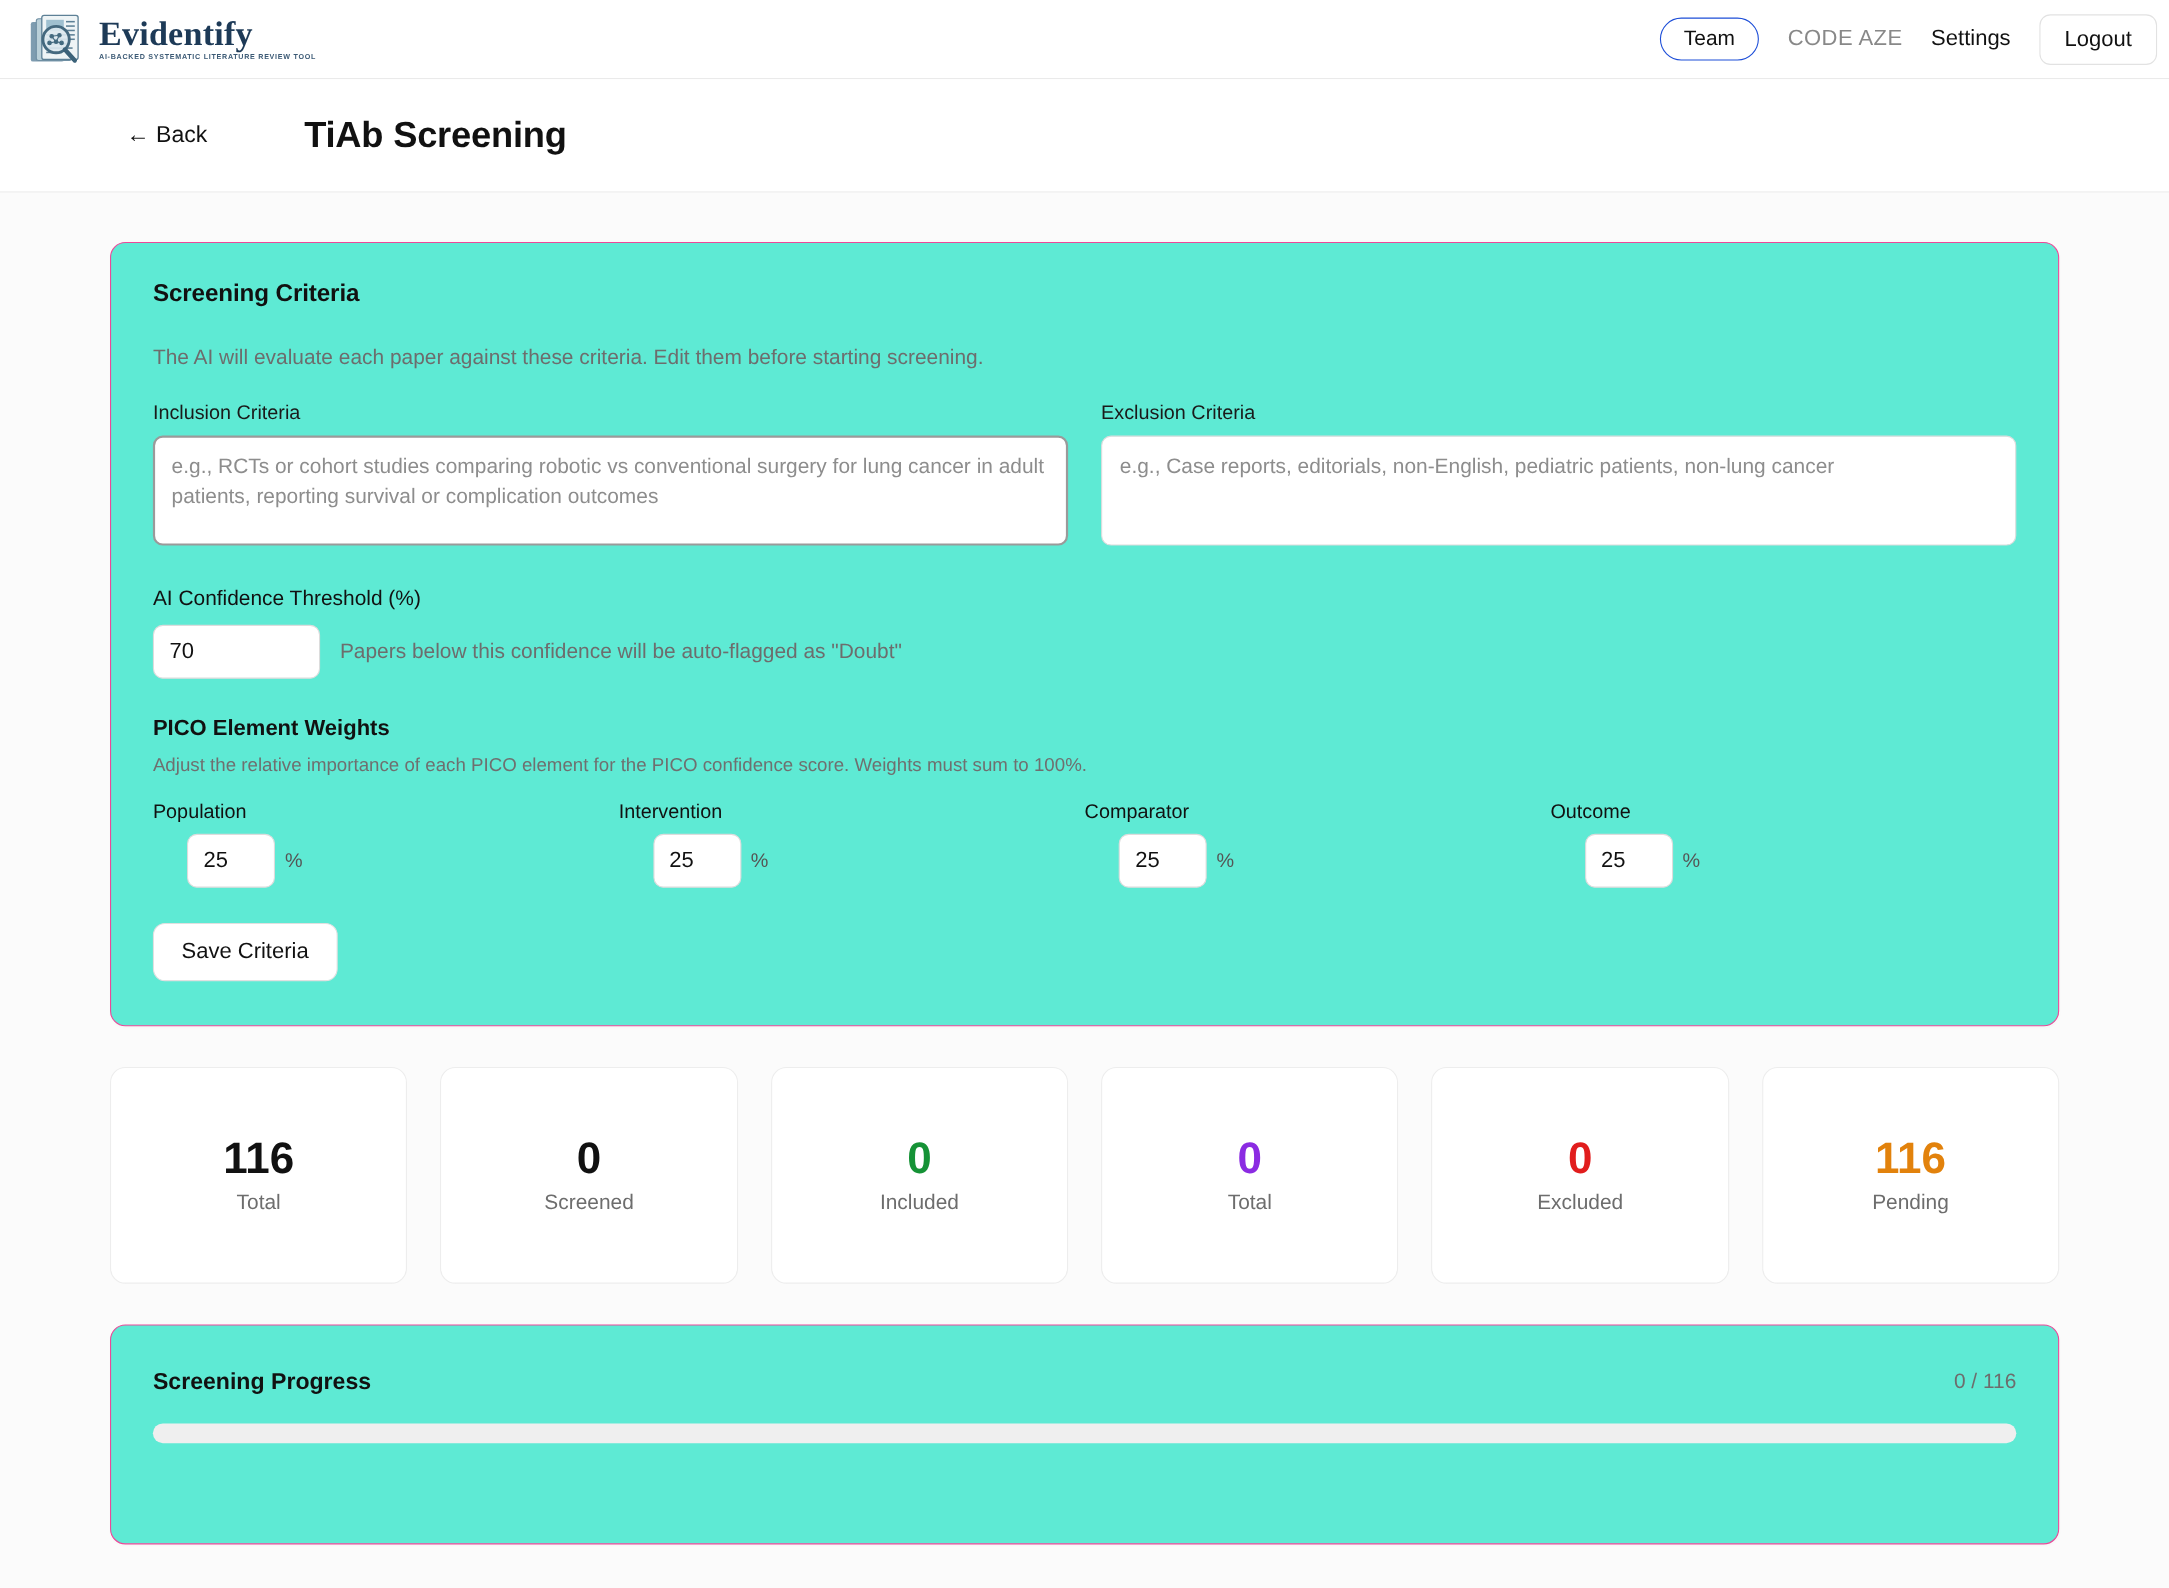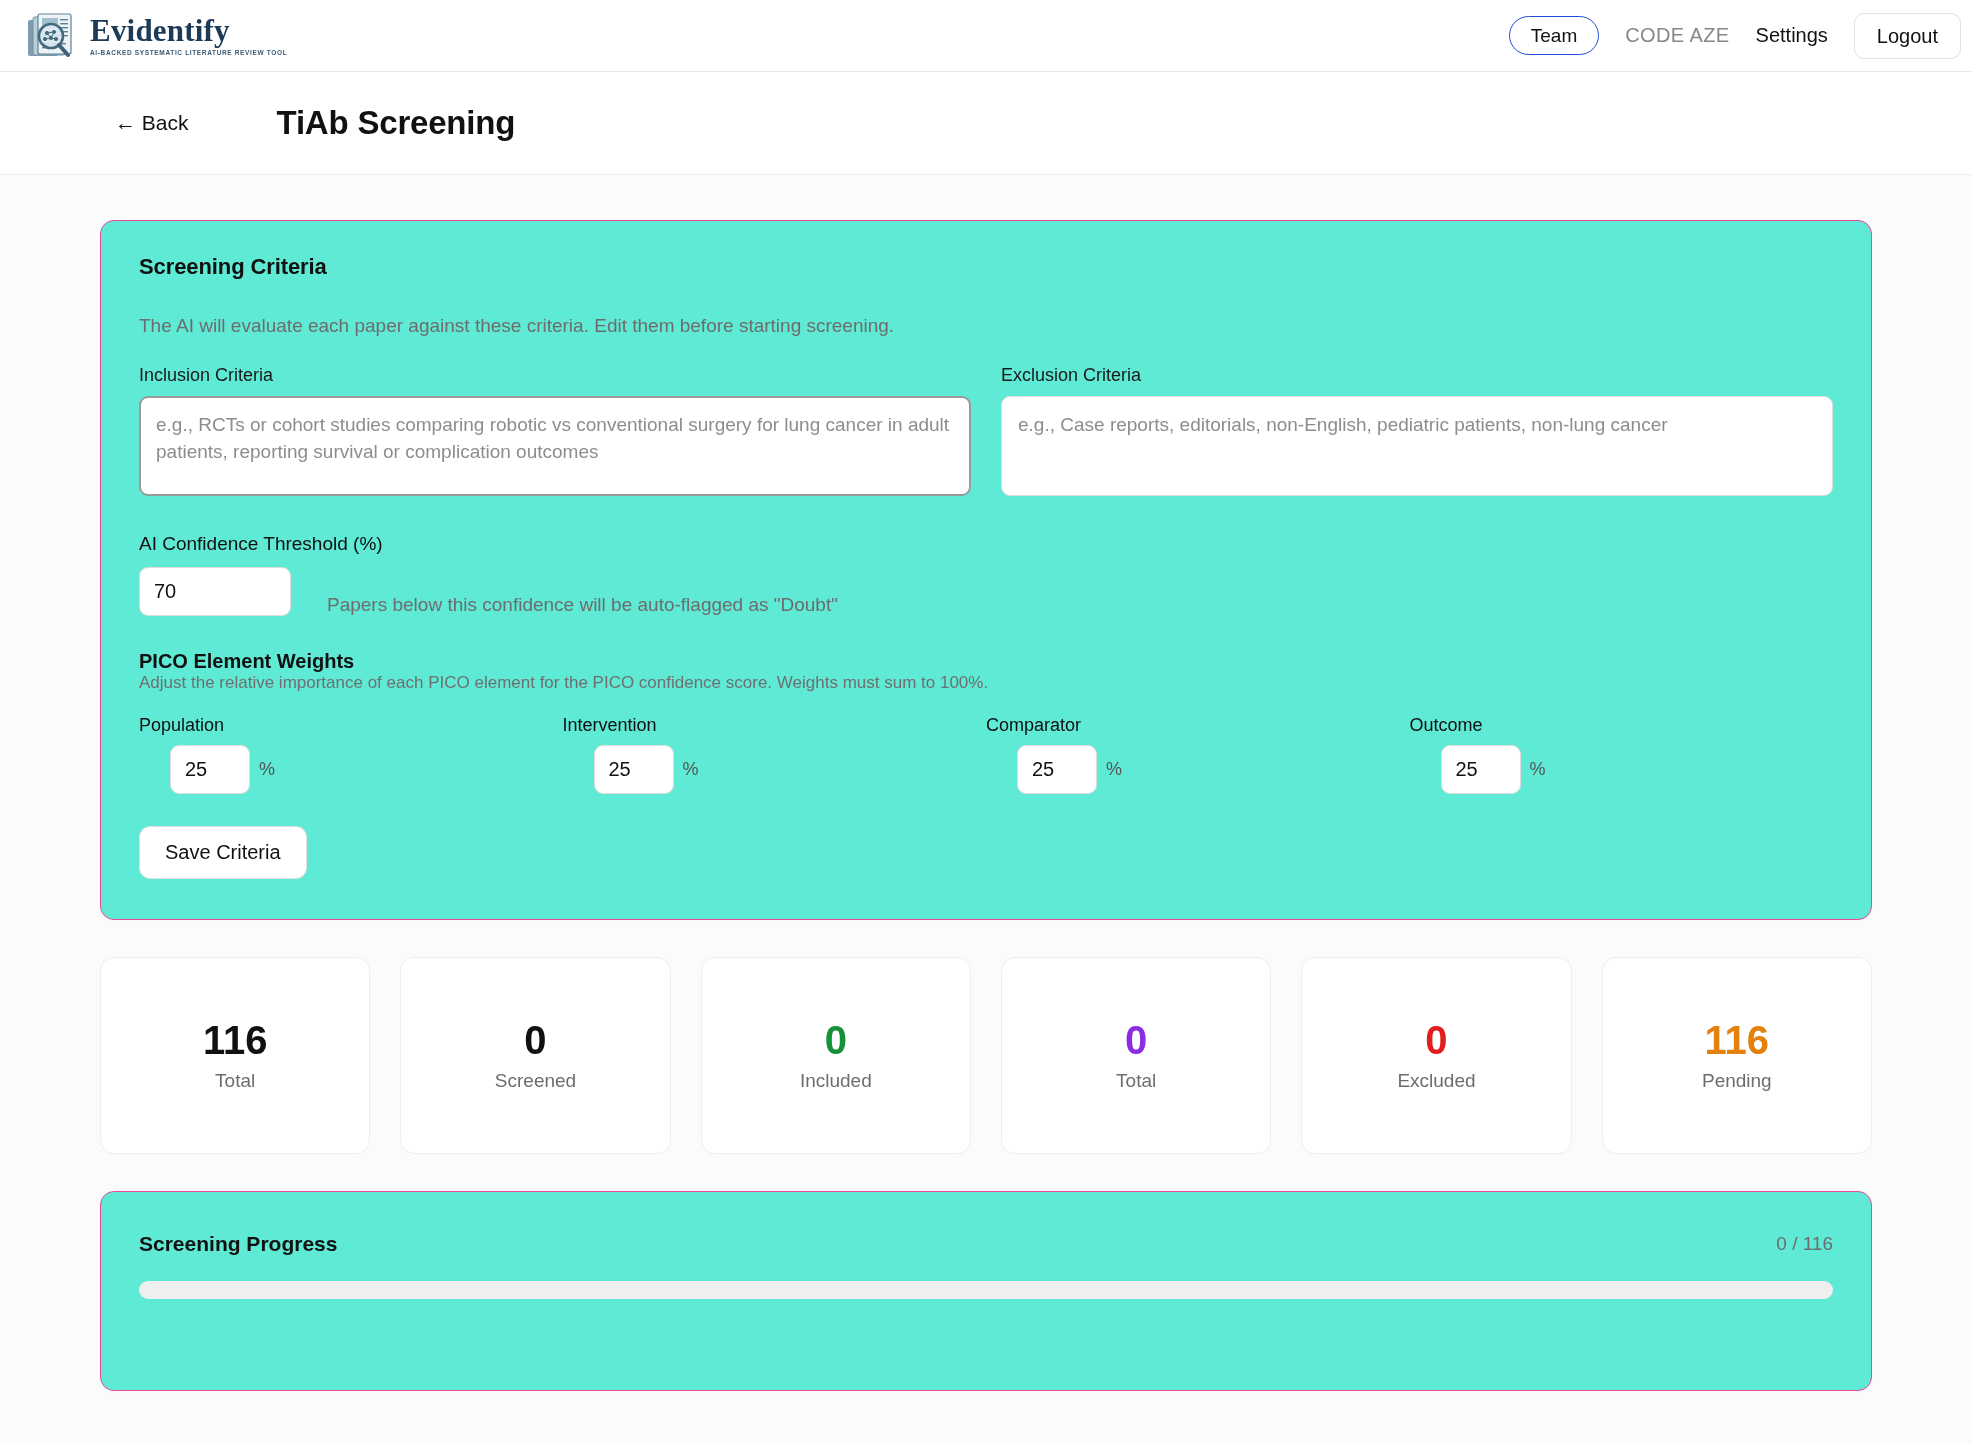--- a/index.html
+++ b/index.html
@@ -93,31 +93,31 @@
     font-family: "Liberation Sans", sans-serif;
     font-size: 19px;
     line-height: 1.42;
     color: #111;
   }
   textarea.crit::placeholder { color: #8d8d8d; }
   textarea.crit.focused { border: 2px solid #9a9a9a; padding: 14px 15px; }
 
   .sec-label { font-size: 19px; color: #111; margin-top: 33px; display: block; }
 
-  .thresh-row { display: flex; align-items: flex-end; gap: 36px; margin-top: 12px; }
+  .thresh-row { display: flex; align-items: center; gap: 18px; margin-top: 12px; }
   input.num {
     border: 1px solid #dcdcdc; border-radius: 9px; background: #fff;
     font-family: "Liberation Sans", sans-serif; font-size: 20px; color: #111;
     padding: 12px 14px;
   }
   .thresh-input { width: 152px; }
   .thresh-hint { font-size: 19px; color: #6d6d6d; }
 
   .pico-title { font-size: 20px; font-weight: 700; margin-top: 34px; }
-  .pico-desc { font-size: 17px; color: #6f6f6f; margin-top: 0; }
+  .pico-desc { font-size: 17px; color: #6f6f6f; margin-top: 12px; }
 
   .pico-grid {
     display: grid;
     grid-template-columns: repeat(4, 1fr);
     margin-top: 22px;
   }
   .pico-col .pico-label { font-size: 18px; color: #111; display: block; margin-bottom: 9px; }
   .pico-inline { display: flex; align-items: center; gap: 9px; }
   .pico-input { width: 80px; text-align: left; margin-left: 31px; }
   .pct { font-size: 18px; color: #555; }

